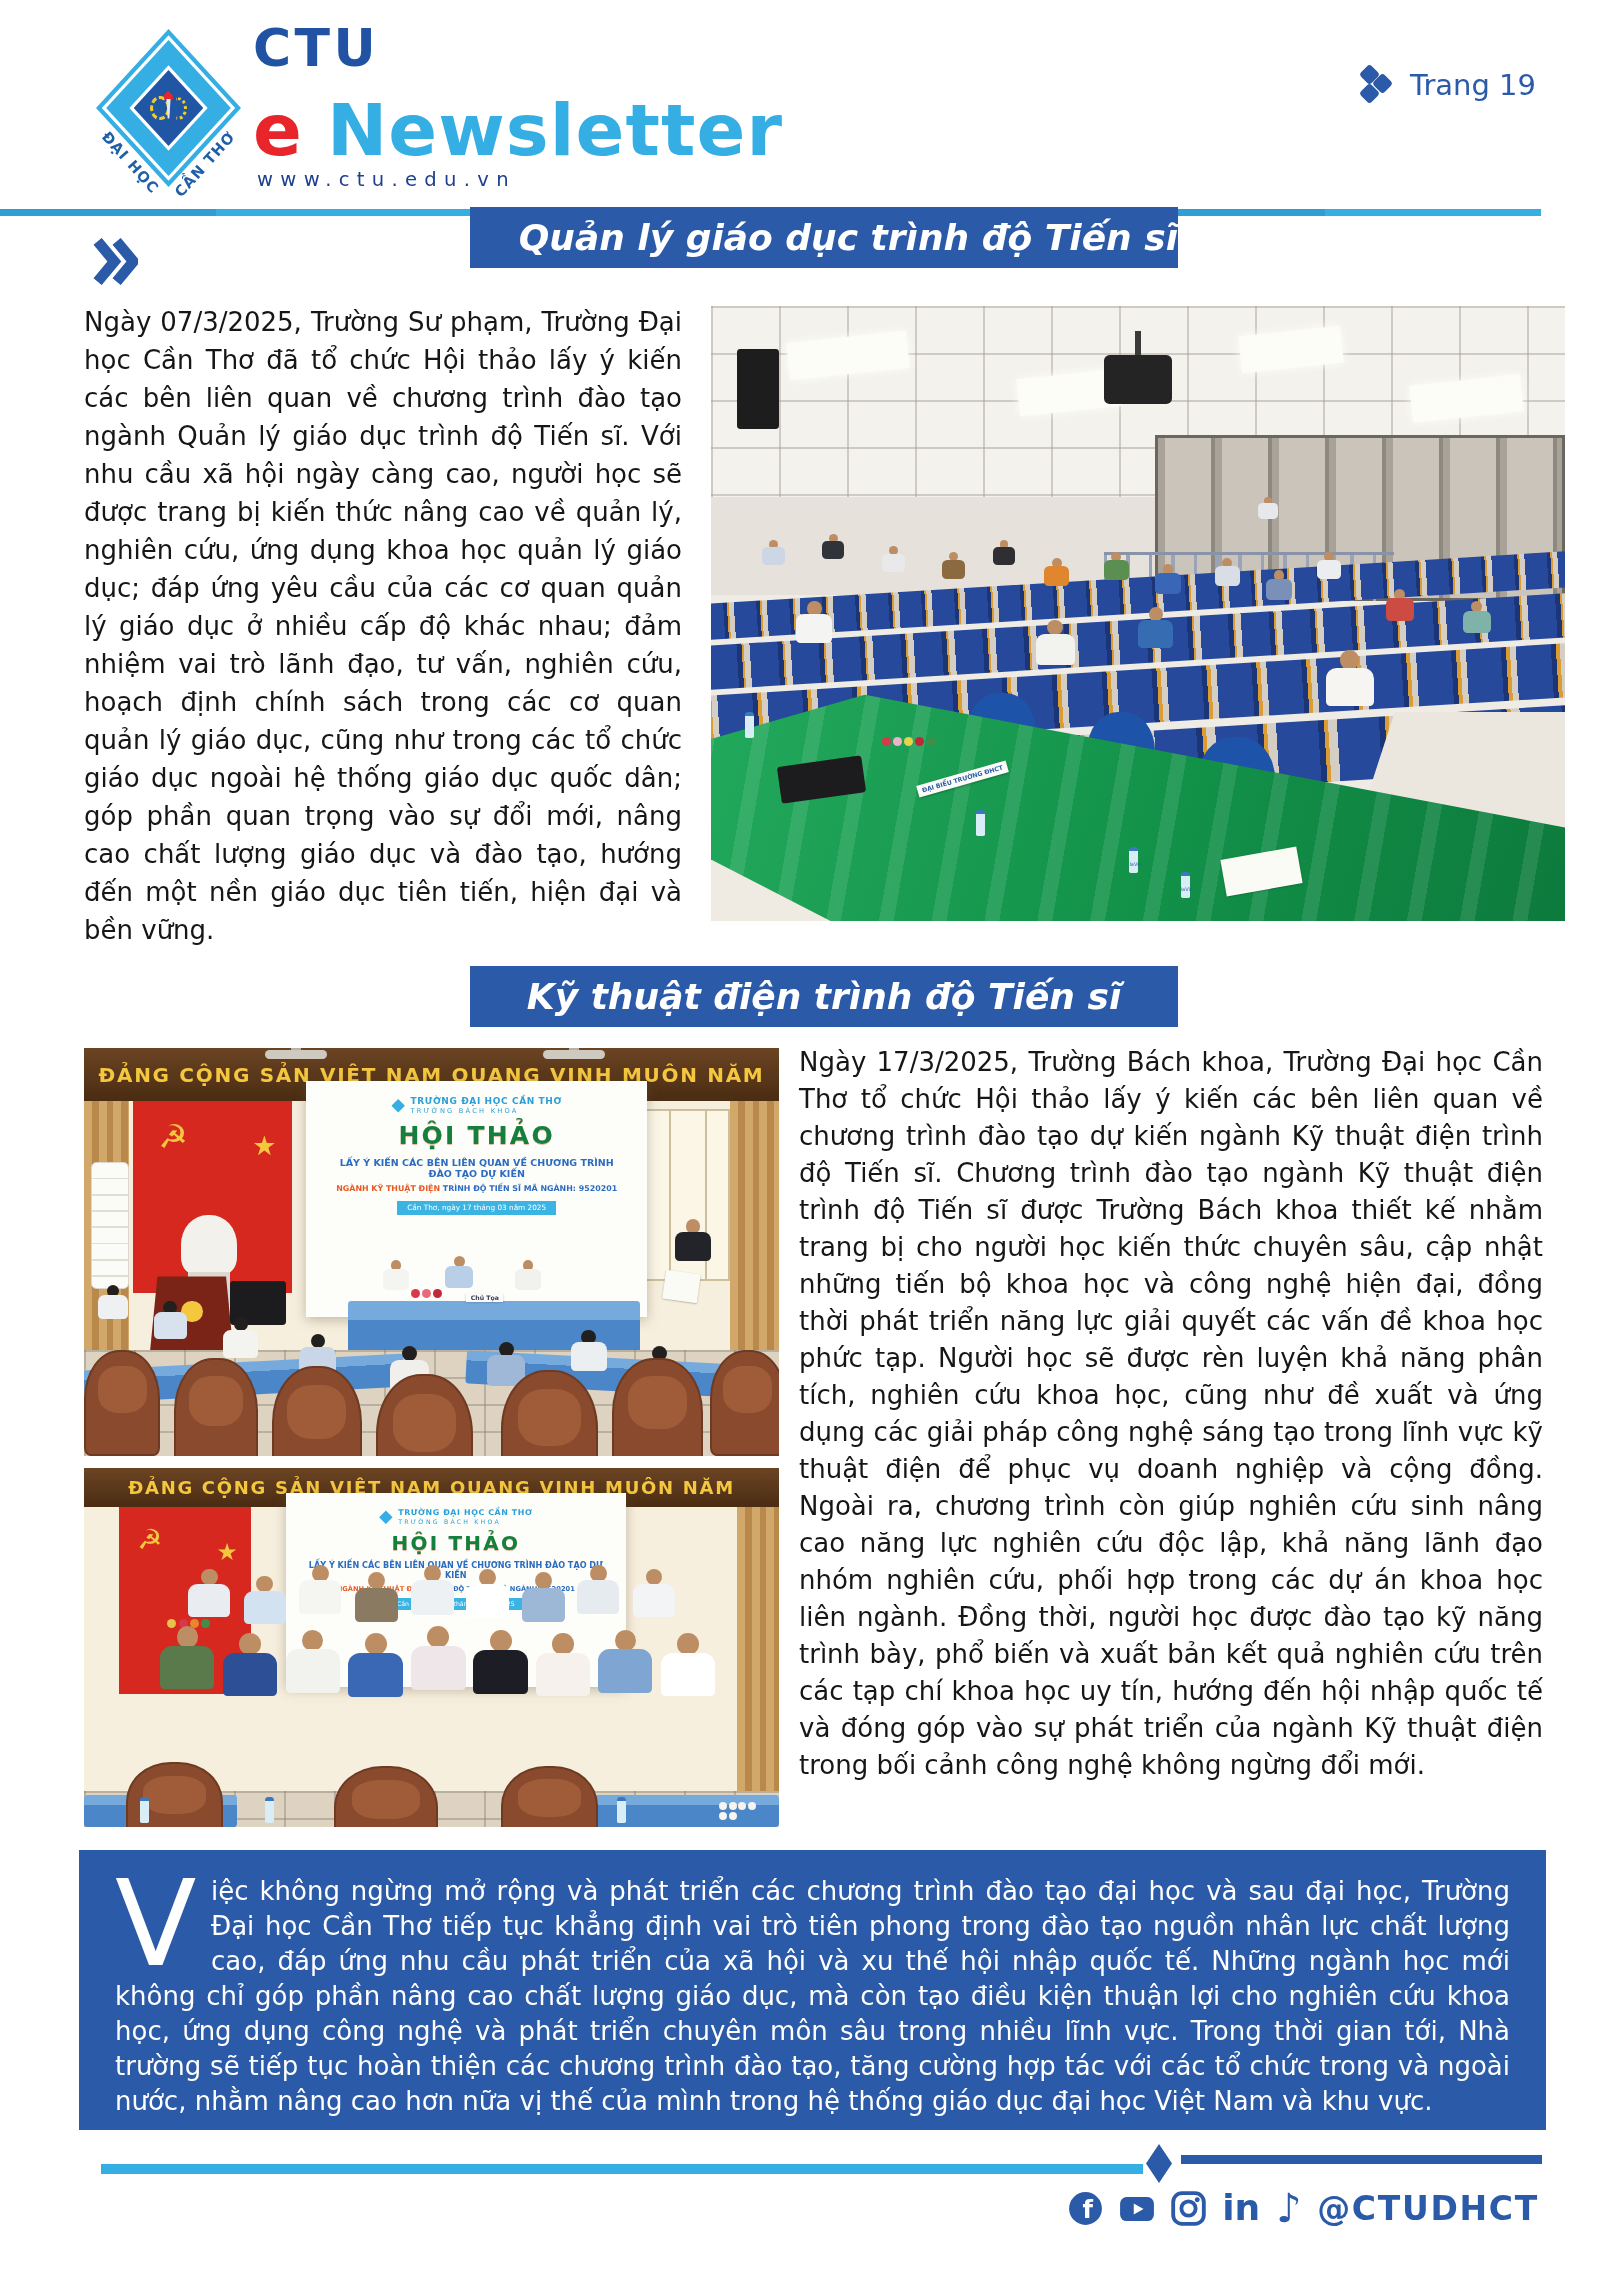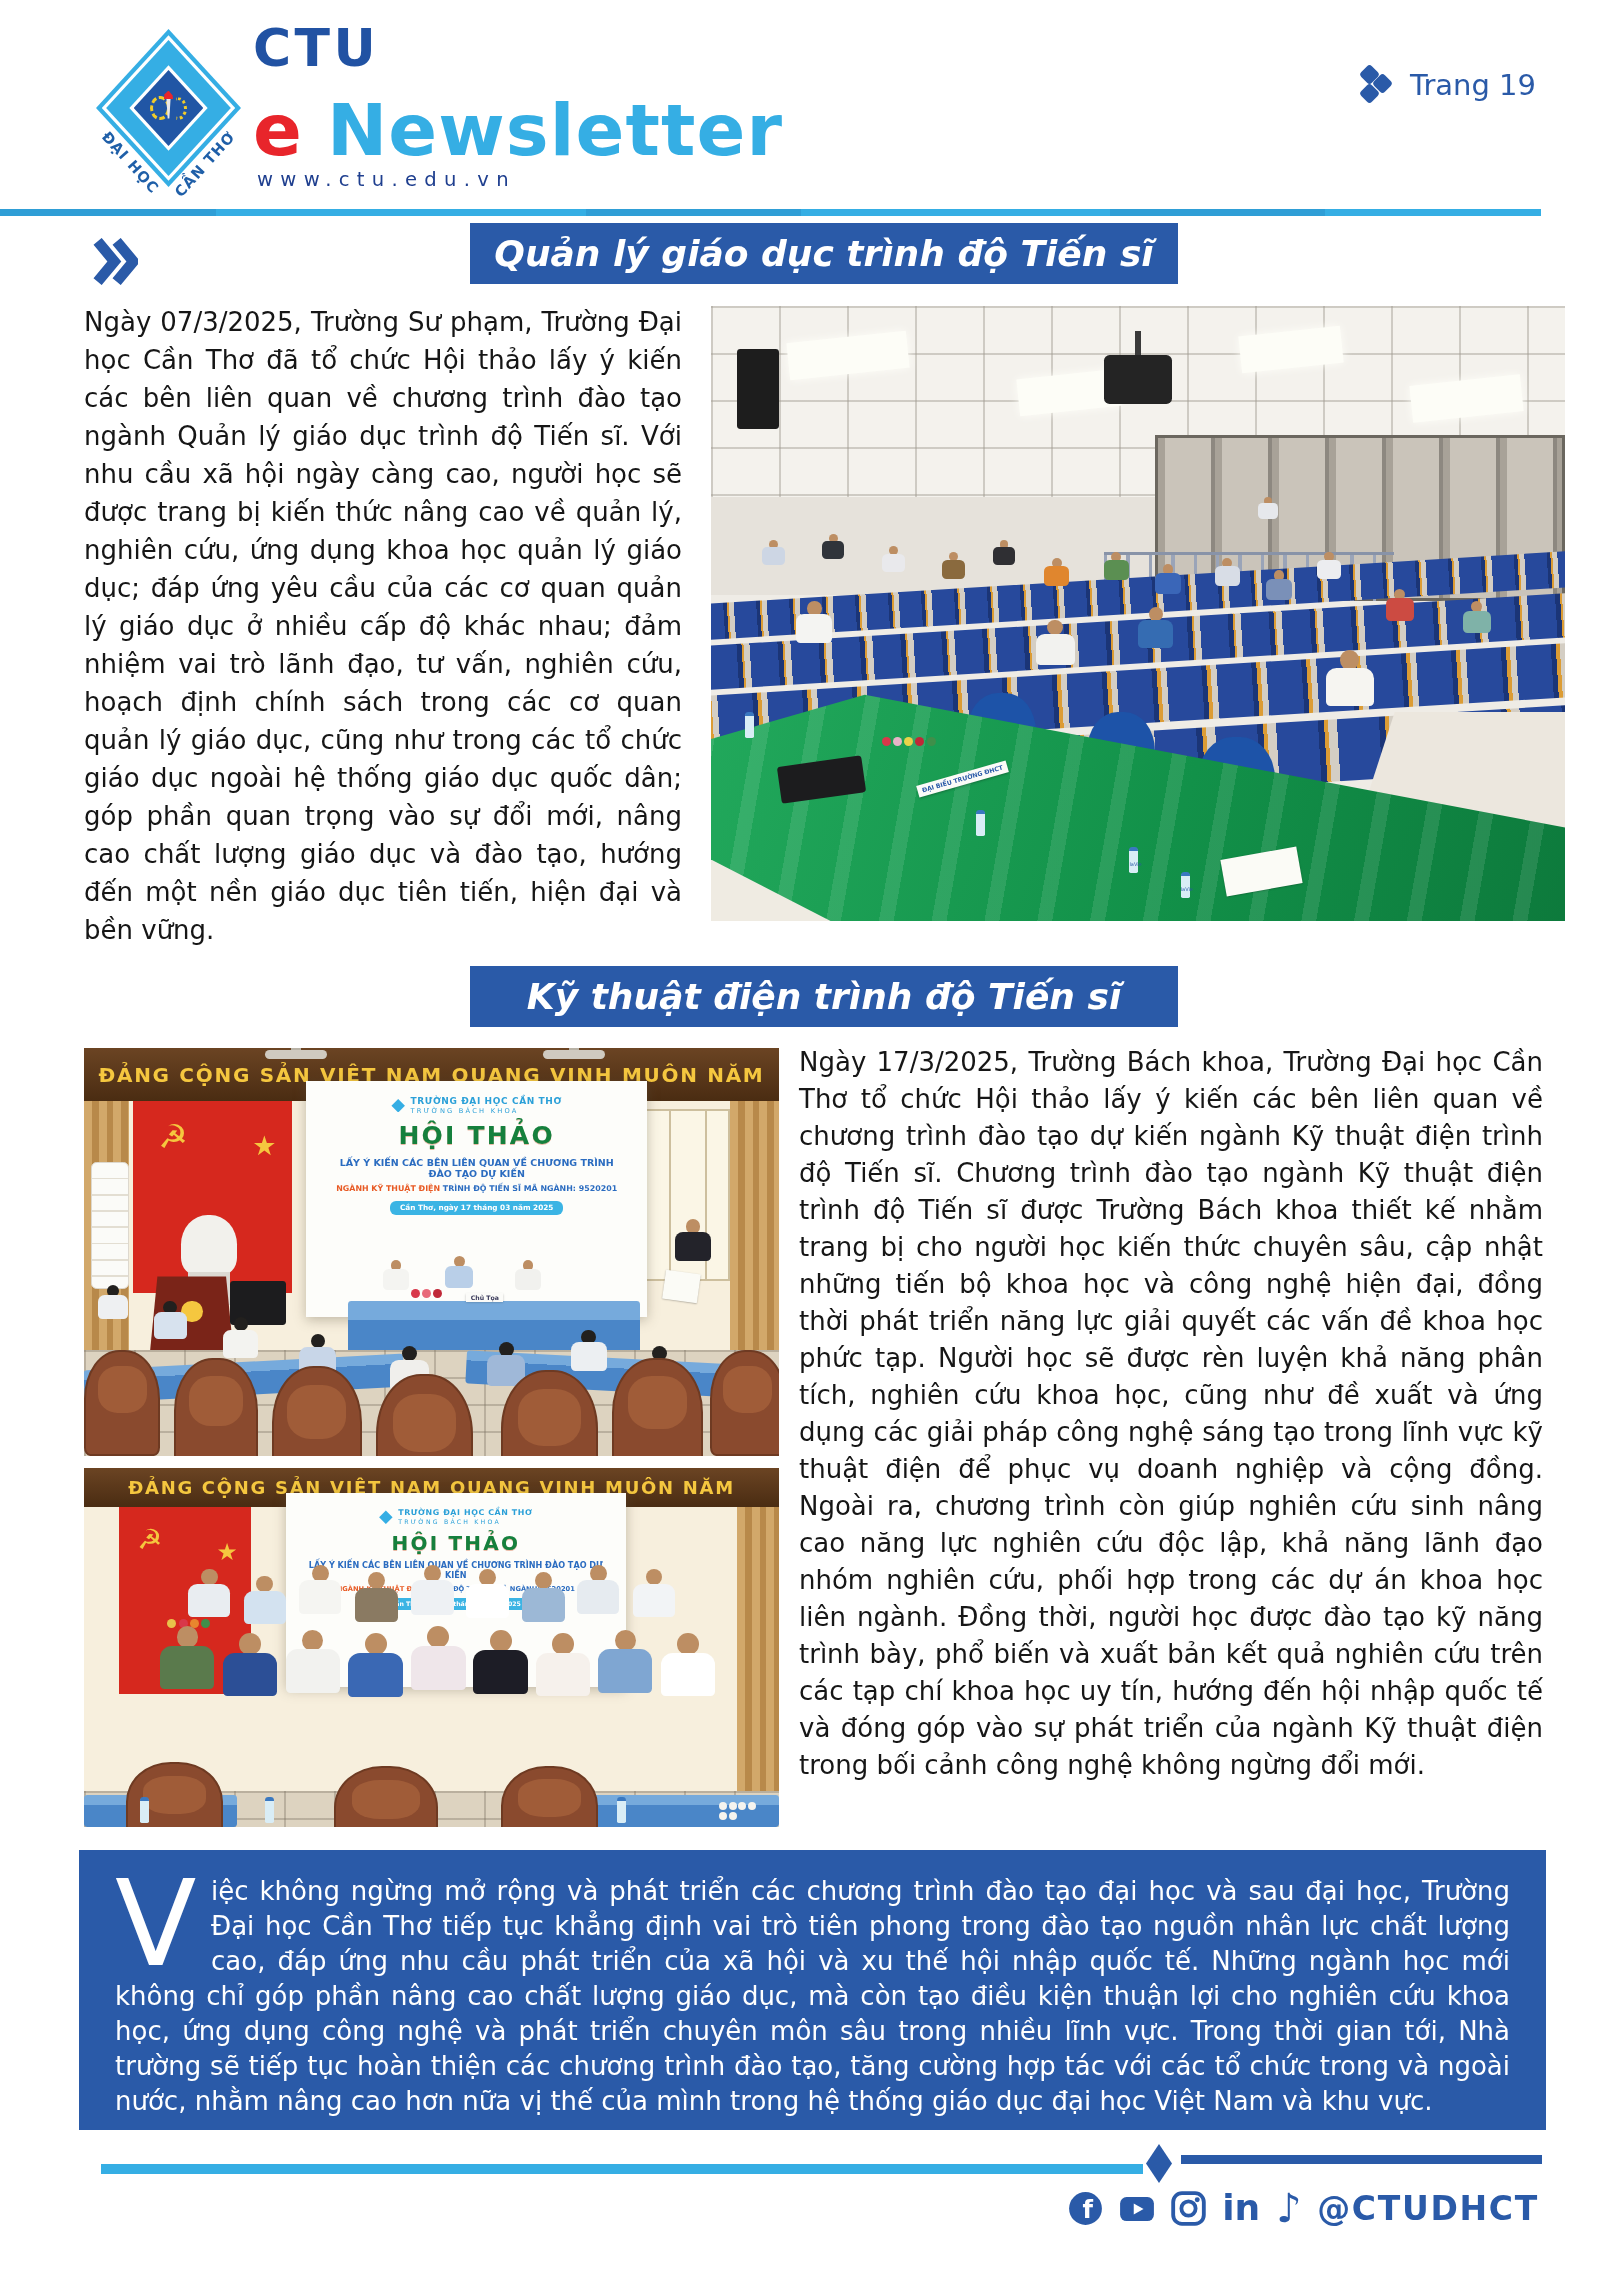--- a/index.html
+++ b/index.html
@@ -41,21 +41,21 @@
   .page-label { font-size:29px; color:#2A5AA8; font-weight:500; }
 
   .top-rule { left:0; top:209px; width:1541px; height:7.3px;
     background:linear-gradient(90deg,#2F9ED6 0 14%,#35AEE4 14% 38%,#2F9ED6 38% 52%,#35AEE4 52% 72%,#2F9ED6 72% 86%,#35AEE4 86% 100%); }
 
   
   .chev { left:93px; top:238px; }
   .banner { left:470px; width:708px; height:61px; background:#2A5AA8;
     display:flex; align-items:center; justify-content:center;
     color:#fff; font-size:36px; font-weight:700; font-style:italic; white-space:nowrap; }
-  .banner1 { top:223px; }
+  .banner1 { top:207px;justify-content:flex-end; }
   .banner2 { top:966px; }
 
   
   .col1 { left:84px; top:303px; width:598px; font-size:26px; line-height:38px; text-align:justify; }
   .col2 { left:799px; top:1044px; width:744px; font-size:26px; line-height:37px; text-align:justify; }
 
   
   .summary { left:79px; top:1850px; width:1467px; height:280px; background:#2A5AA8;
     color:#ffffff; padding:23.6px 36px 0 36px; font-size:26px; line-height:35px; text-align:justify; }
   .dropcap { float:left; font-size:119px; line-height:94px; padding:3.4px 14.6px 0 0; font-weight:500; }
@@ -129,21 +129,21 @@
   .scr-org { display:flex; align-items:center; justify-content:center; gap:5.6px; }
   .scr-logo { width:13.5px; height:13.5px; background:#35AEE4; clip-path:polygon(50% 0,100% 50%,50% 100%,0 50%); flex:0 0 auto; }
   .scr-orgtxt { text-align:left; color:#2BA0D8; line-height:1.25; }
   .scr-orgtxt b { display:block; letter-spacing:0.6px; }
   .scr-orgtxt i { display:block; font-style:normal; letter-spacing:2.2px; }
   .scr-title { color:#15803d; font-weight:800; letter-spacing:2.2px; text-shadow:0 1.1px 0 rgba(200,60,10,.35); }
   .scr-line1 { color:#2B6CC0; font-weight:700; }
   .scr-line2 { font-weight:700; }
   .scr-line2 .or { color:#E85A24; }
   .scr-line2 .bl { color:#2B6CC0; }
-  .scr-pill { display:inline-block; background:#3BB4E4; color:#fff; border-radius:6px; padding:2.2px 10px; font-weight:700; }
+  .scr-pill { display:inline-block; background:#3BB4E4; color:#fff; border-radius:0; padding:2.2px 10px; font-weight:400; }
   .bluecloth { position:absolute; background:linear-gradient(180deg,#76aadc 0 30%,#4a86c8 30% 100%); border-radius:3.4px; }
   .wchair { position:absolute; background:#8a4a2e; border-radius:46% 46% 8% 8%; border:2.2px solid #6e3a22; }
   .wchair i { position:absolute; left:16%; top:14%; width:68%; height:46%; background:#a05c38; border-radius:40%; }
   .tilefloor { position:absolute; left:0; bottom:0; width:100%; background:#ddd3c0;
     background-image:repeating-linear-gradient(90deg,rgba(120,110,95,.35) 0 1.7px,transparent 1.7px 50px),
                      repeating-linear-gradient(180deg,rgba(120,110,95,.35) 0 1.7px,transparent 1.7px 27px); }
   .paper { position:absolute; background:#fbfbf6; box-shadow:0 0.6px 1.7px rgba(0,0,0,.3); }
   .tent2 { position:absolute; background:#fbfbf8; padding:1.1px 4.5px; font-size:6.2px; font-weight:700; color:#3a3a5a; box-shadow:0 1.1px 2.2px rgba(0,0,0,.25); }
   .window2 { position:absolute; background:#fbf6e6; border:2.2px solid #cdbf9e;
     background-image:repeating-linear-gradient(90deg,transparent 0 34px,#cdbf9e 34px 36px); }

